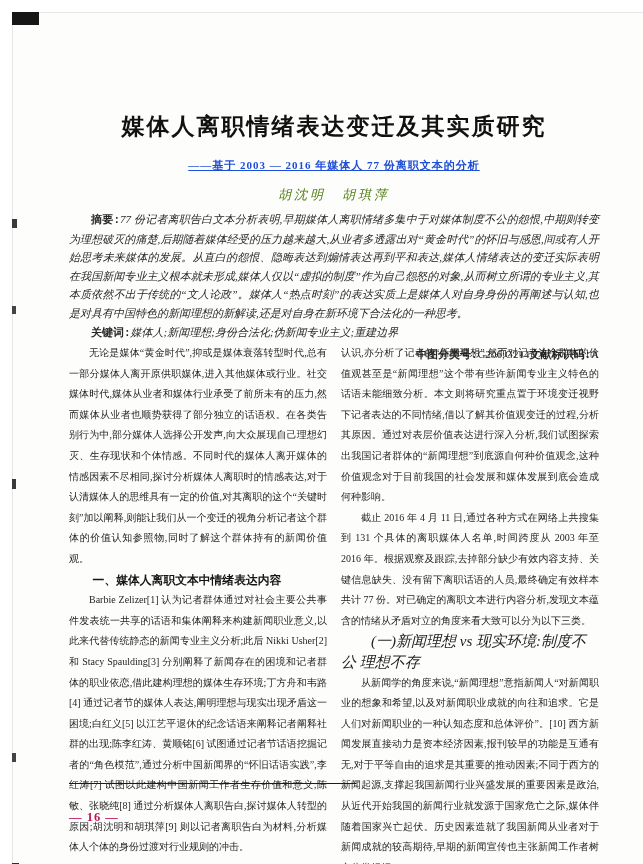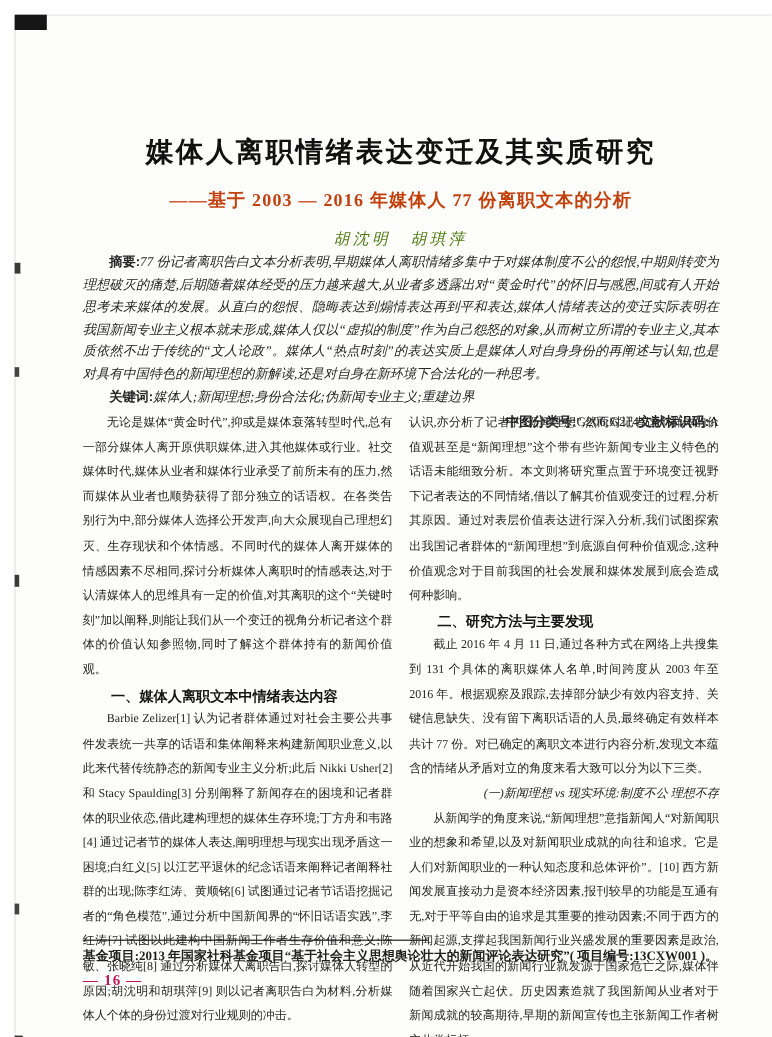--- a/index.html
+++ b/index.html
@@ -20,45 +20,45 @@
   .a-e2{left:0;top:294px;width:4px;height:8px;background:#444;}
   .a-e3{left:0;top:467px;width:4px;height:10px;background:#3a3a3a;}
   .a-e4{left:0;top:741px;width:4px;height:9px;background:#444;}
   .a-bl{left:0;top:851px;width:7px;height:13px;background:#2c2c2c;}
 
   .head{position:absolute;left:57px;top:100px;width:530px;text-align:center;}
   .title{
     margin:0;font-size:23px;line-height:30px;font-weight:bold;color:#111;
     letter-spacing:2px;font-family:"Liberation Serif","DejaVu Serif",serif;
   }
-  .subtitle{margin-top:16px;font-size:15px;font-weight:bold;color:#c2410c;letter-spacing:1px;}
+  .subtitle{margin-top:16px;font-size:11px;font-weight:bold;color:#1d4ed8;letter-spacing:1px;text-decoration:underline;}
   .authors{margin-top:13px;font-size:13px;font-style:italic;color:#4d7c0f;letter-spacing:3px;}
 
   .meta{position:absolute;left:57px;top:198px;width:530px;}
   .meta p{margin:0;font-size:11px;line-height:18.6px;text-align:justify;}
   .abstract-text,.keywords-text{font-style:italic;}
-  .lab{font-style:normal;font-weight:bold;font-family:Liberation Sans, sans-serif;}
+  .lab{font-style:normal;font-weight:bold;font-family:Liberation Mono, monospace;}
   .abstract{text-indent:2em;}
   .keywords{text-indent:2em;margin-top:1px;}
   .clc-row{
     display:flex;justify-content:flex-end;
     padding-left:2em;margin-top:3px;
     font-size:11px;line-height:18px;
   }
   .clc-row .val{font-family:"Liberation Serif","DejaVu Serif",serif;}
 
   .columns{position:absolute;left:57px;top:331px;width:530px;display:flex;gap:14px;}
   .col{width:258px;}
   .para{margin:0;font-size:10px;line-height:20.6px;text-align:justify;color:#242424;}
   .indent{text-indent:2em;}
   .heading{
     margin:0;font-size:11.8px;line-height:20.6px;font-weight:bold;color:#151515;
     text-indent:2em;font-family:"Liberation Sans","DejaVu Sans",sans-serif;
   }
-  .subheading{margin:0;font-size:10px;line-height:20.6px;font-style:italic;font-weight:500;text-indent:2em;color:#1d1d1d;text-align:right;}
+  .subheading{margin:0;font-size:15px;line-height:20.6px;font-style:italic;font-weight:500;text-indent:2em;color:#1d1d1d;}
   .fund-rule{position:absolute;left:57px;top:771px;width:287px;height:1px;background:#1c1c1c;}
   .fund-text{position:absolute;left:57px;top:778px;width:540px;font-size:10.8px;line-height:15px;color:#1f1f1f;font-weight:bold;}
   .fund-text .fund-body{font-weight:normal;font-family:"Liberation Serif","DejaVu Serif",serif;font-weight:600;}
   .pagenum{position:absolute;left:57px;top:798px;font-size:12.5px;font-weight:bold;color:#be185d;letter-spacing:1px;}
 </style>
 </head>
 <body>
 
 <div class="page">
 
@@ -86,24 +86,22 @@
 
   <section class="columns">
     <div class="col">
       <p class="para indent">无论是媒体“黄金时代”,抑或是媒体衰落转型时代,总有一部分媒体人离开原供职媒体,进入其他媒体或行业。社交媒体时代,媒体从业者和媒体行业承受了前所未有的压力,然而媒体从业者也顺势获得了部分独立的话语权。在各类告别行为中,部分媒体人选择公开发声,向大众展现自己理想幻灭、生存现状和个体情感。不同时代的媒体人离开媒体的情感因素不尽相同,探讨分析媒体人离职时的情感表达,对于认清媒体人的思维具有一定的价值,对其离职的这个“关键时刻”加以阐释,则能让我们从一个变迁的视角分析记者这个群体的价值认知参照物,同时了解这个群体持有的新闻价值观。</p>
       <h3 class="heading">一、媒体人离职文本中情绪表达内容</h3>
       <p class="para indent">Barbie Zelizer[1] 认为记者群体通过对社会主要公共事件发表统一共享的话语和集体阐释来构建新闻职业意义,以此来代替传统静态的新闻专业主义分析;此后 Nikki Usher[2] 和 Stacy Spaulding[3] 分别阐释了新闻存在的困境和记者群体的职业依恋,借此建构理想的媒体生存环境;丁方舟和韦路[4] 通过记者节的媒体人表达,阐明理想与现实出现矛盾这一困境;白红义[5] 以江艺平退休的纪念话语来阐释记者阐释社群的出现;陈李红涛、黄顺铭[6] 试图通过记者节话语挖掘记者的“角色模范”,通过分析中国新闻界的“怀旧话语实践”,李红涛[7] 试图以此建构中国新闻工作者生存价值和意义;陈敏、张晓纯[8] 通过分析媒体人离职告白,探讨媒体人转型的原因;胡沈明和胡琪萍[9] 则以记者离职告白为材料,分析媒体人个体的身份过渡对行业规则的冲击。</p>
 
     </div>
     <div class="col">
       <p class="para">认识,亦分析了记者的“新闻理想”,然而对记者这个群体的价值观甚至是“新闻理想”这个带有些许新闻专业主义特色的话语未能细致分析。本文则将研究重点置于环境变迁视野下记者表达的不同情绪,借以了解其价值观变迁的过程,分析其原因。通过对表层价值表达进行深入分析,我们试图探索出我国记者群体的“新闻理想”到底源自何种价值观念,这种价值观念对于目前我国的社会发展和媒体发展到底会造成何种影响。</p>
-      <h3 class="heading">二、研究方法与主要发现</h3>
       <p class="para indent">截止 2016 年 4 月 11 日,通过各种方式在网络上共搜集到 131 个具体的离职媒体人名单,时间跨度从 2003 年至 2016 年。根据观察及跟踪,去掉部分缺少有效内容支持、关键信息缺失、没有留下离职话语的人员,最终确定有效样本共计 77 份。对已确定的离职文本进行内容分析,发现文本蕴含的情绪从矛盾对立的角度来看大致可以分为以下三类。</p>
       <p class="subheading">(一)新闻理想 vs 现实环境:制度不公 理想不存</p>
       <p class="para indent">从新闻学的角度来说,“新闻理想”意指新闻人“对新闻职业的想象和希望,以及对新闻职业成就的向往和追求。它是人们对新闻职业的一种认知态度和总体评价”。[10] 西方新闻发展直接动力是资本经济因素,报刊较早的功能是互通有无,对于平等自由的追求是其重要的推动因素;不同于西方的新闻起源,支撑起我国新闻行业兴盛发展的重要因素是政治,从近代开始我国的新闻行业就发源于国家危亡之际,媒体伴随着国家兴亡起伏。历史因素造就了我国新闻从业者对于新闻成就的较高期待,早期的新闻宣传也主张新闻工作者树立此类标杆。</p>
     </div>
   </section>
 
   <div class="fund-rule"></div>
-  <div class="fund-text"><b>基金项目:</b><span class="fund-body">2013 年国家社科基金项目“基于社会主义思想舆论壮大的新闻评论表达研究”( 项目编号:13CXW001 )。</span></div>
   <div class="pagenum">— 16 —</div>
 
 </div>
 
 </body></html>

